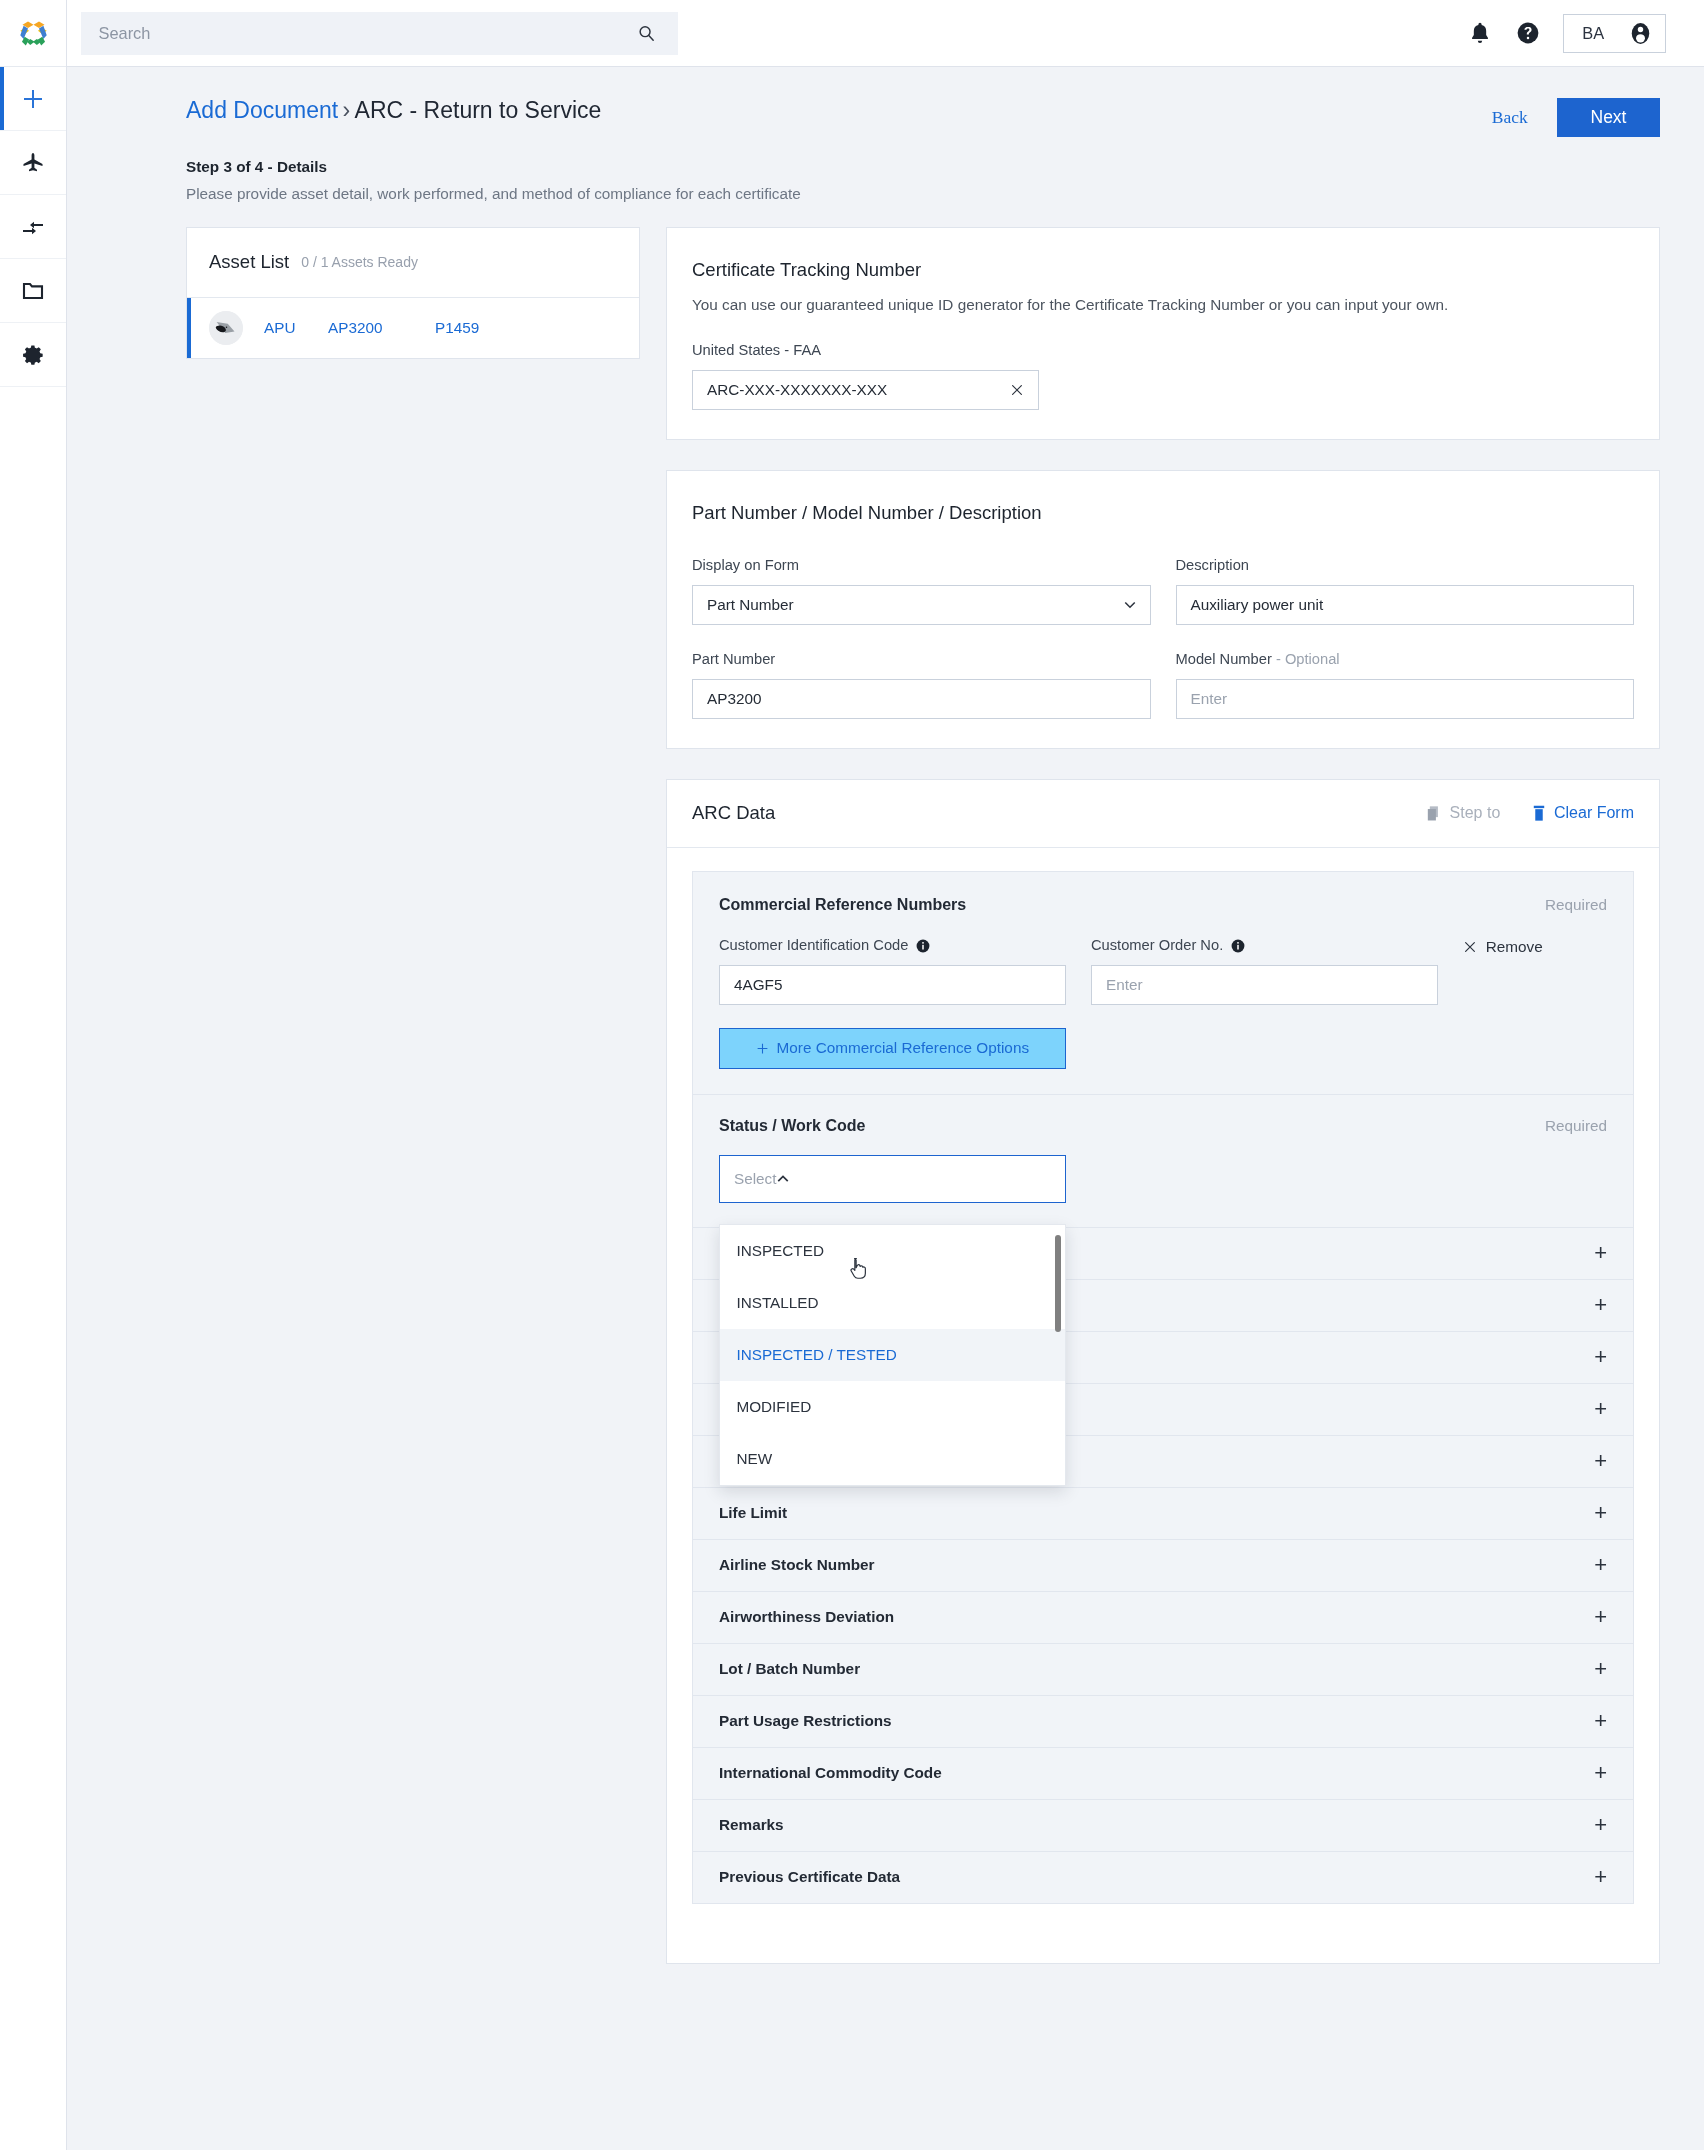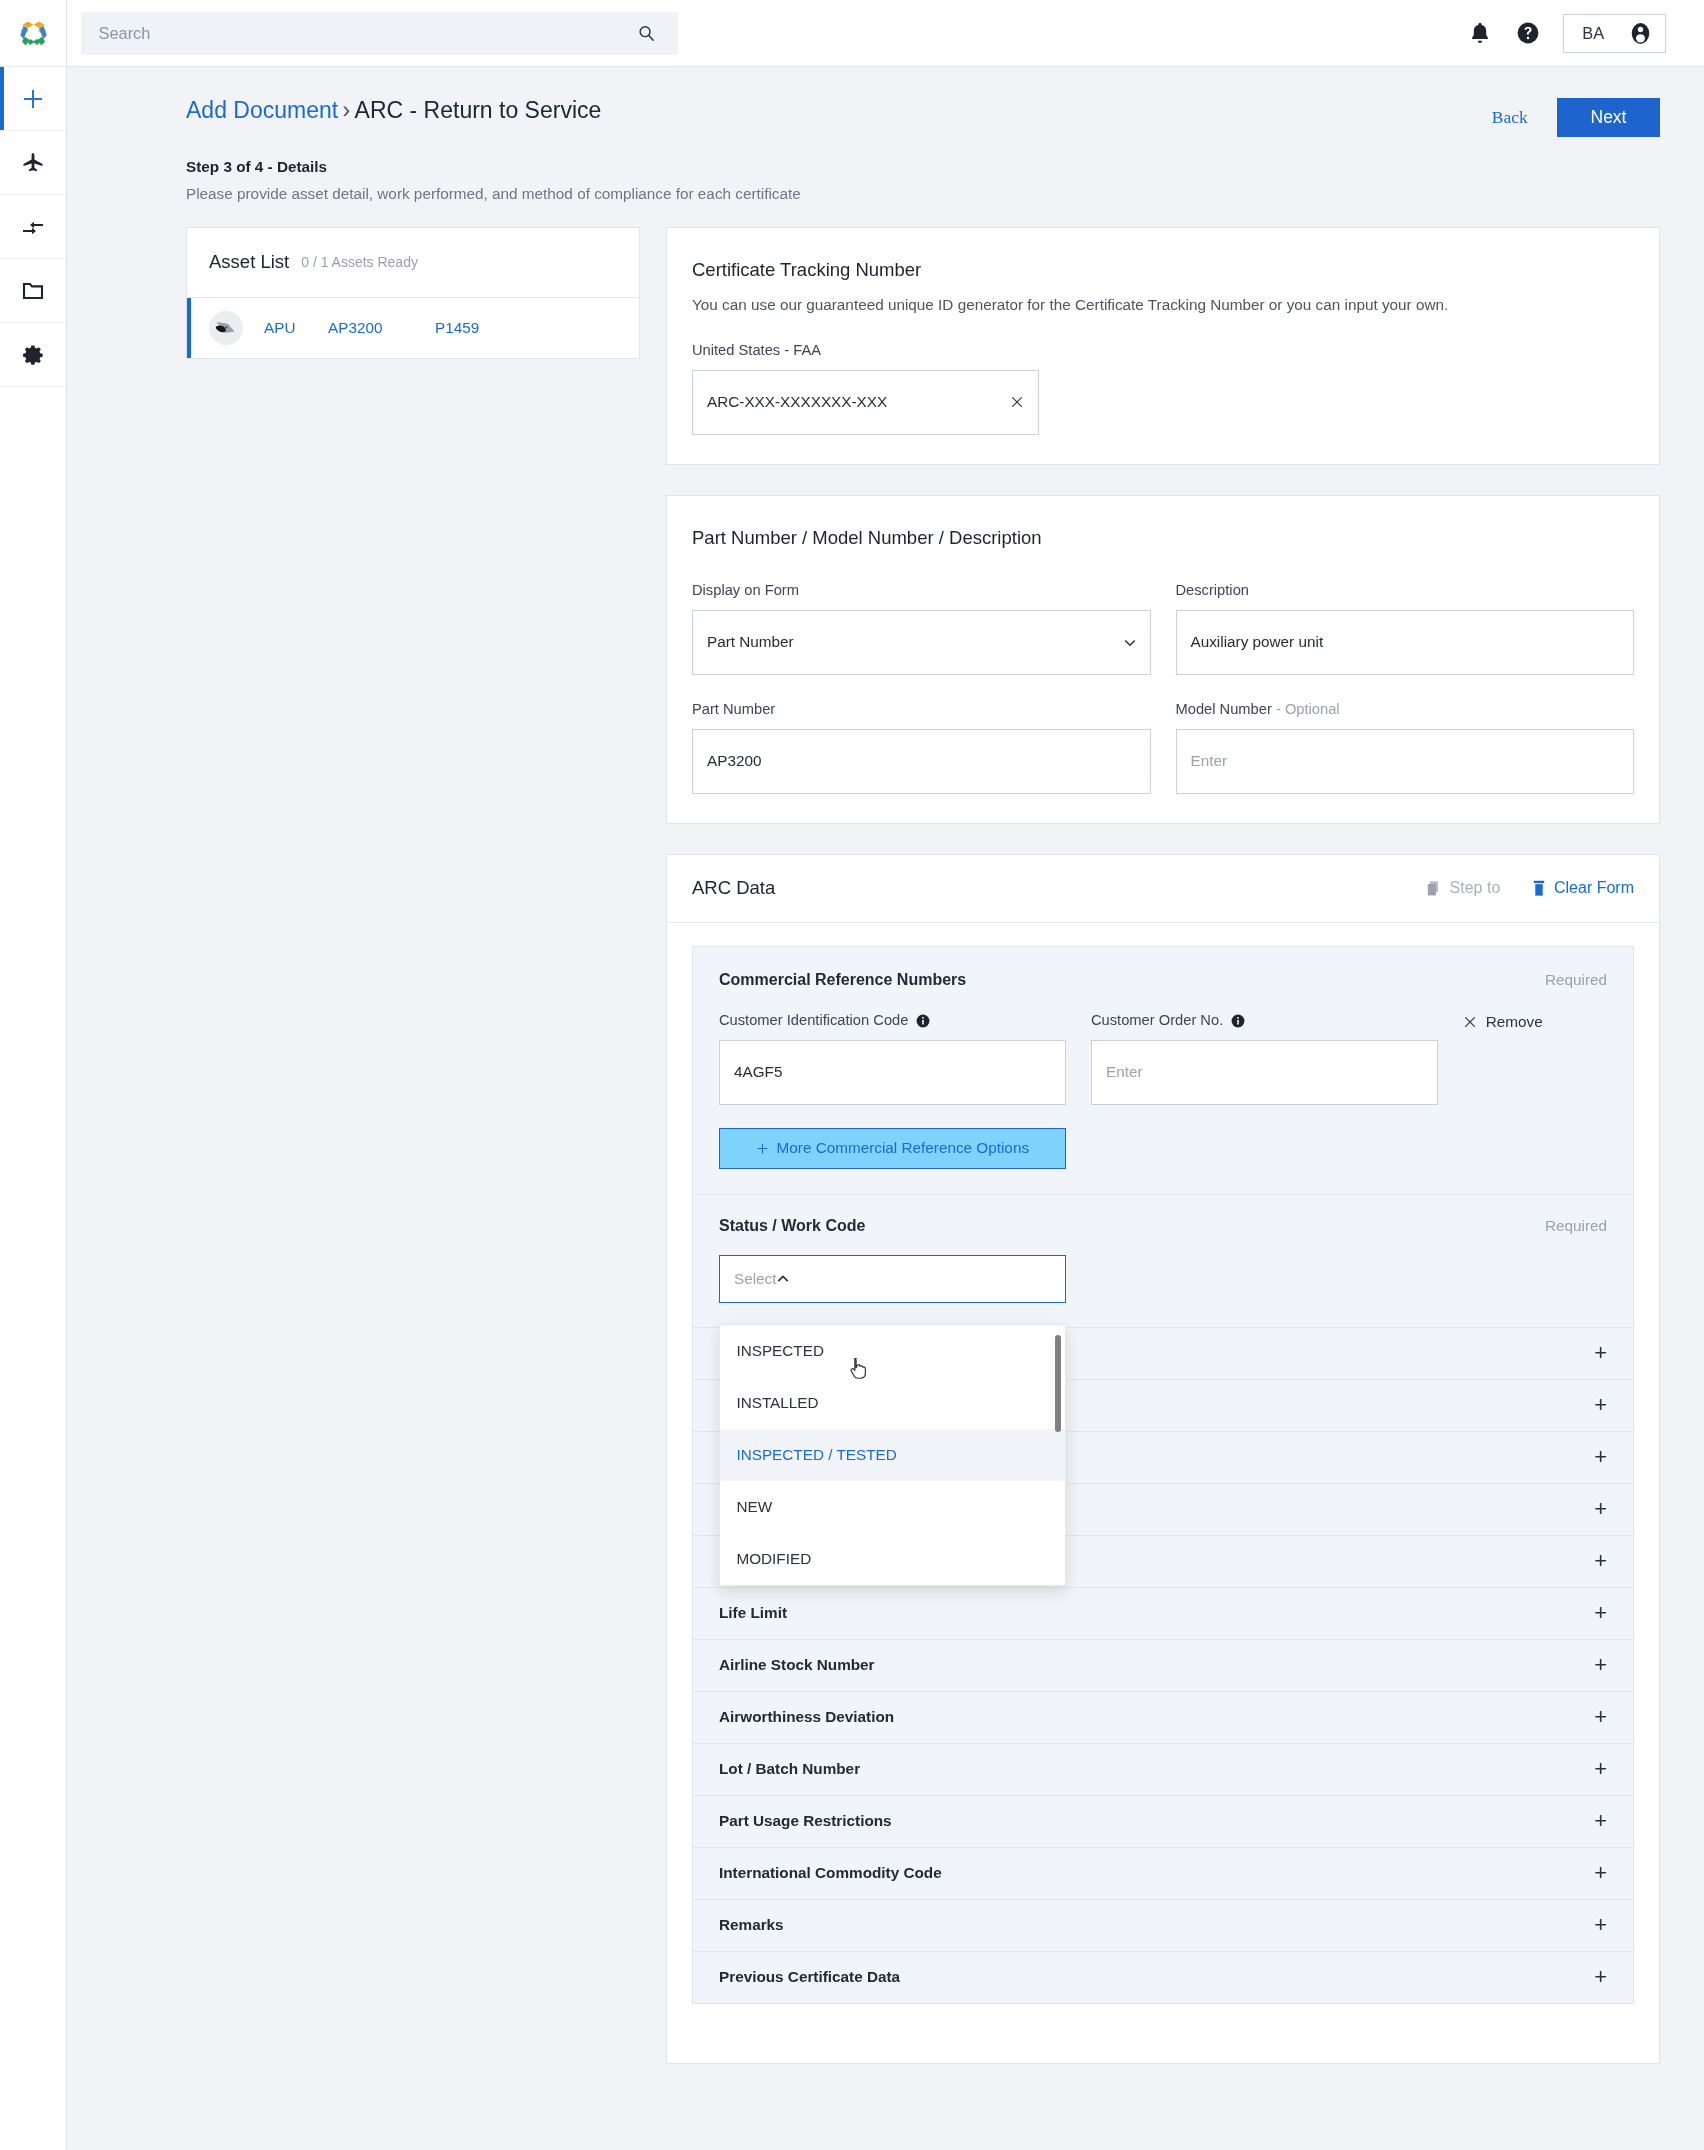--- a/index.html
+++ b/index.html
@@ -148,21 +148,21 @@
   .card { background: #fff; border: 1.1px solid #dfe4ec; }
 
   .card-pad { padding: 31px 25px 29.5px 25px; }
   .card-title { font-size: 18.5px; color: #1d242e; }
   .card-desc { font-size: 15.3px; color: #4c545f; padding-top: 15.3px; }
 
   .field-label { font-size: 14.7px; color: #3d4652; }
   .field-label .opt { color: #9aa2ae; }
 
   .tb {
-    height: 65px; border: 1.1px solid #c9d1dc; background: #fff;
+    height: 40px; border: 1.1px solid #c9d1dc; background: #fff;
     display: flex; align-items: center; padding: 0 14px;
     font-size: 15.3px; color: #252c36;
   }
   .tb .ph { color: #9aa2ae; }
   .tb .grow { flex: 1; }
   .tb-x { width: 14px; height: 14px; cursor: pointer; }
   .tb-caret { width: 12px; height: 7.6px; }
 
   .row2 { display: flex; gap: 25px; }
   .row2 > div { flex: 1; }
@@ -524,22 +524,22 @@
                   <svg class="tb-caret" viewBox="0 0 12 8">
                     <path d="M1 6.5l5-5 5 5" stroke="#2c333e" stroke-width="1.8" fill="none"></path>
                   </svg>
                 </div>
 
                 <div class="dropdown">
                   <div class="dd-list">
                     <div class="dd-item">INSPECTED</div>
                     <div class="dd-item">INSTALLED</div>
                     <div class="dd-item hl">INSPECTED / TESTED</div>
+                    <div class="dd-item">MODIFIED</div>
                     <div class="dd-item">NEW</div>
-                    <div class="dd-item">MODIFIED</div>
                     <div class="dd-scroll"></div>
                     <svg class="cursor-hand" viewBox="0 0 20 26">
                       <path d="M6 1.6c1 0 1.7.8 1.7 1.8v8.2l1.2-2.4c.4-.8 1.4-1.1 2.2-.7.6.3.9.9.9 1.5l.1.2c.5-.6 1.4-.8 2.1-.4.5.3.8.8.8 1.4.5-.4 1.3-.5 1.9-.1.5.3.8.9.8 1.5v5.1c0 3.1-2 5.3-5.3 5.3H9.6c-1.8 0-3-.7-3.9-2.2l-3.3-5.6c-.5-.8-.2-1.8.6-2.3.7-.4 1.6-.3 2.1.3l1.2 1.3V3.4c0-1 .7-1.8 1.7-1.8z" fill="#ffffff" stroke="#2c333e" stroke-width="1.3" stroke-linejoin="round"></path>
                     </svg>
                   </div>
                 </div>
               </div>
 
               <div>
                 <div class="acc-row">

